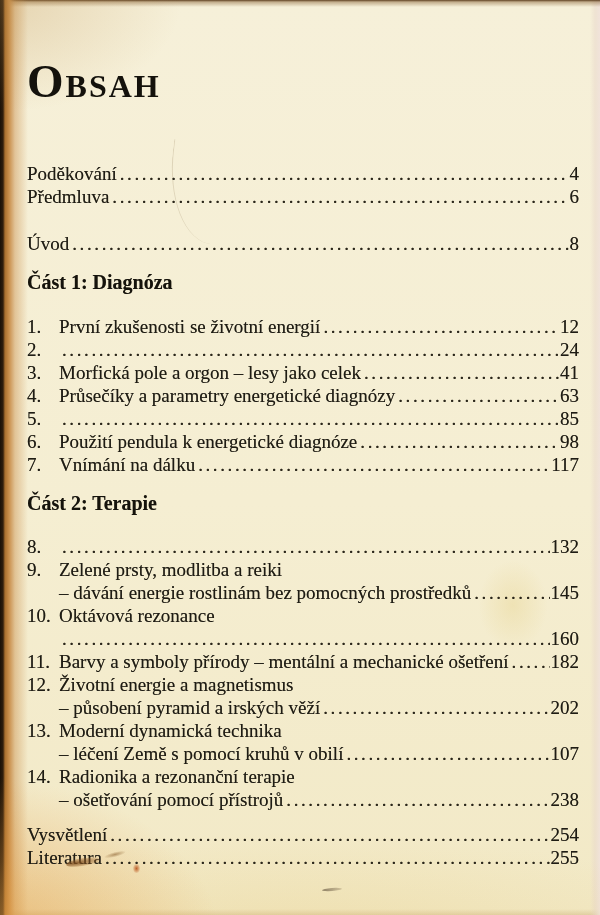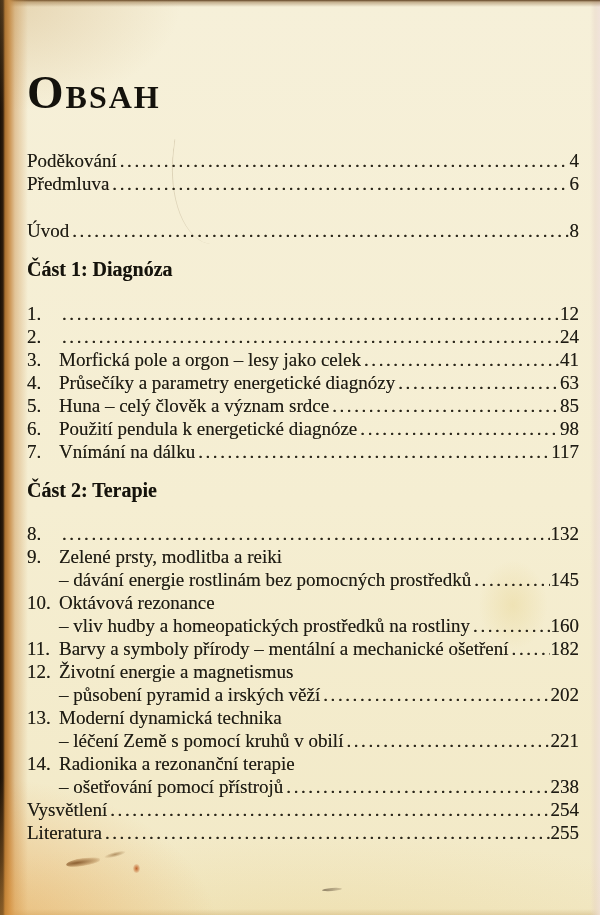--- a/index.html
+++ b/index.html
@@ -23,21 +23,21 @@
       
       linear-gradient(270deg, rgba(240,226,218,0.95) 0px, rgba(233,216,204,0.55) 5px, rgba(233,216,204,0) 10px),
       
       linear-gradient(0deg, rgba(170,130,70,0.25) 0px, rgba(170,130,70,0) 6px),
       
       linear-gradient(180deg, #f6f0d9 0%, #f5eed2 55%, #f2e9c6 100%);
   }
 
   .content {
     position:absolute;
-    left:27px; right:21px; top:12px;
+    left:27px; right:21px; top:1px;
   }
 
   h1.doc-title {
     margin-top:56px;
     font-size:32px;
     line-height:48px;
     font-weight:700;
     letter-spacing:2px;
     text-transform:uppercase;
     color:#14120c;
@@ -55,27 +55,27 @@
   .indent { flex:0 0 32px; }
   .t { white-space:nowrap; }
   .leader { flex:1; overflow:hidden; white-space:nowrap; margin-left:3px; margin-right:1px; }
   .leader::after {
     content:"....................................................................................................................................";
     letter-spacing:2.6px;
     color:#2a261a;
   }
   .pg { white-space:nowrap; }
 
-  .front-block  { margin-top:28px; }
+  .front-block  { margin-top:52px; }
   .intro-block  { margin-top:24px;font-family:Liberation Serif, serif; }
   .sec1-heading { margin-top:21px; }
   .sec1-list    { margin-top:21px; }
   .sec2-heading { margin-top:11px; }
   .sec2-list    { margin-top:20px; }
-  .back-block   { margin-top:0; }
+  .back-block   { margin-top:12px; }
 
   h2.sec-heading {
     font-size:20px;
     line-height:23px;
     font-weight:700;
     color:#15130c;
     text-shadow:0 0 0.5px rgba(35,28,16,0.5);
     margin-top:16px;
   }
 
@@ -145,20 +145,21 @@
       <span class="leader"></span>
       <span class="pg">8</span>
     </div>
   </div>
 
   <h2 class="sec-heading sec1-heading">Část 1: Diagnóza</h2>
 
   <div class="sec1-list">
     <div class="row">
       <span class="num">1.</span>
+      <span class="t">První zkušenosti se životní energií</span>
       <span class="leader"></span>
       <span class="pg">12</span>
     </div>
     <div class="row">
       <span class="num">2.</span>
       <span class="leader"></span>
       <span class="pg">24</span>
     </div>
     <div class="row">
       <span class="num">3.</span>
@@ -167,21 +168,20 @@
       <span class="pg">41</span>
     </div>
     <div class="row">
       <span class="num">4.</span>
       <span class="t">Průsečíky a parametry energetické diagnózy</span>
       <span class="leader"></span>
       <span class="pg">63</span>
     </div>
     <div class="row">
       <span class="num">5.</span>
-      <span class="t">Huna – celý člověk a význam srdce</span>
       <span class="leader"></span>
       <span class="pg">85</span>
     </div>
     <div class="row">
       <span class="num">6.</span>
       <span class="t">Použití pendula k energetické diagnóze</span>
       <span class="leader"></span>
       <span class="pg">98</span>
     </div>
     <div class="row">
@@ -211,21 +211,20 @@
       <span class="leader"></span>
       <span class="pg">145</span>
     </div>
 
     <div class="row">
       <span class="num">10.</span>
       <span class="t">Oktávová rezonance</span>
     </div>
     <div class="row">
       <span class="indent"></span>
-      <span class="t">– vliv hudby a homeopatických prostředků na rostliny</span>
       <span class="leader"></span>
       <span class="pg">160</span>
     </div>
 
     <div class="row">
       <span class="num">11.</span>
       <span class="t">Barvy a symboly přírody – mentální a mechanické ošetření</span>
       <span class="leader"></span>
       <span class="pg">182</span>
     </div>
@@ -242,21 +241,21 @@
     </div>
 
     <div class="row">
       <span class="num">13.</span>
       <span class="t">Moderní dynamická technika</span>
     </div>
     <div class="row">
       <span class="indent"></span>
       <span class="t">– léčení Země s pomocí kruhů v obilí</span>
       <span class="leader"></span>
-      <span class="pg">221</span>
+      <span class="pg">107</span>
     </div>
 
     <div class="row">
       <span class="num">14.</span>
       <span class="t">Radionika a rezonanční terapie</span>
     </div>
     <div class="row">
       <span class="indent"></span>
       <span class="t">– ošetřování pomocí přístrojů</span>
       <span class="leader"></span>

